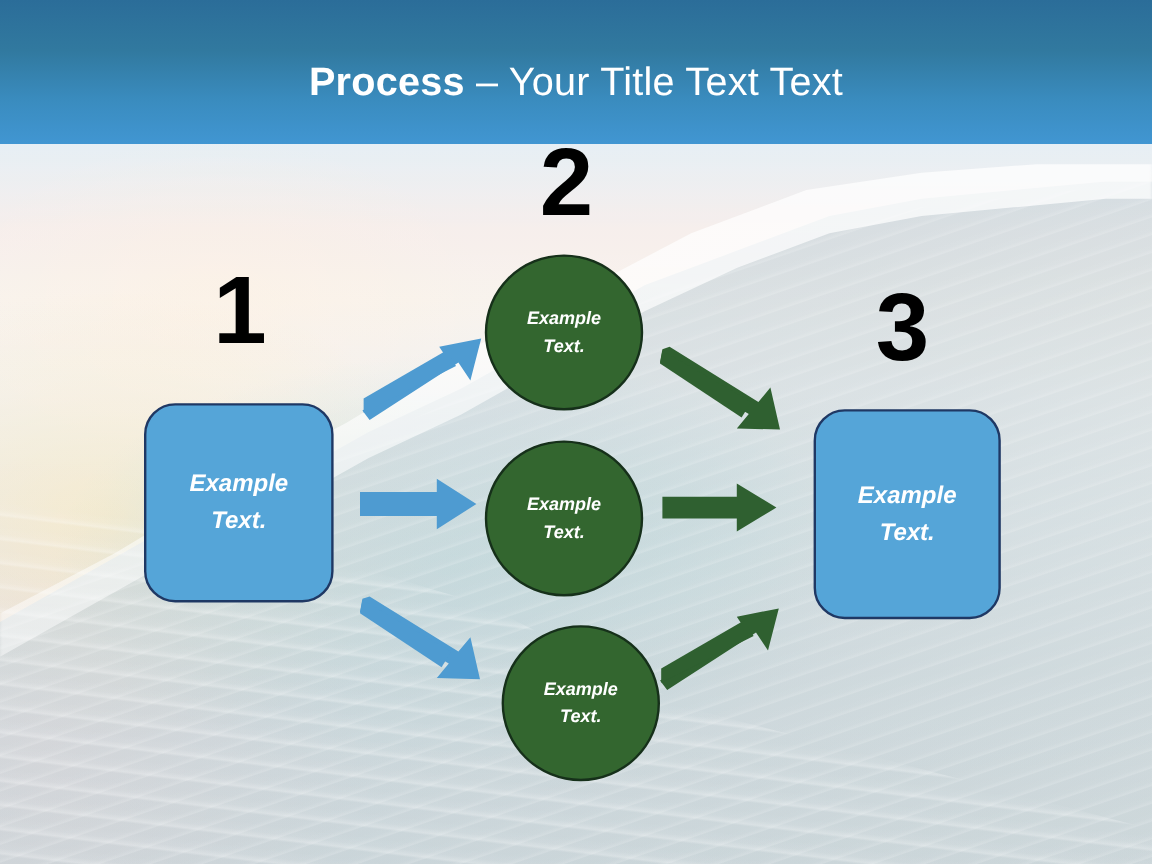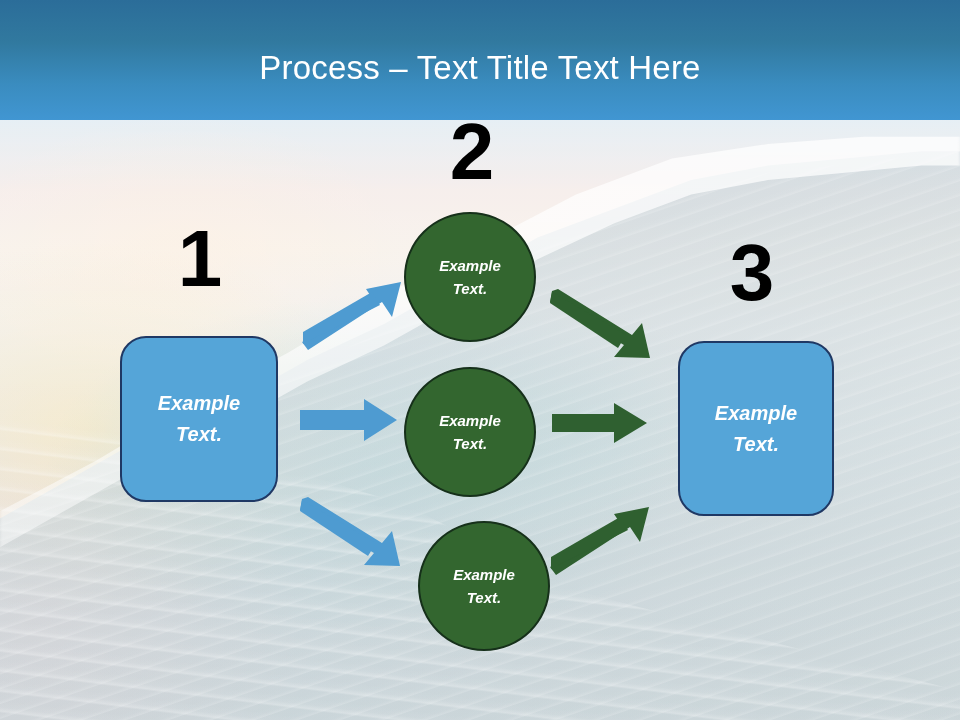--- a/index.html
+++ b/index.html
@@ -104,21 +104,21 @@
     position: absolute;
     left: 0; top: 48px;
     width: 960px;
     text-align: center;
     color: #ffffff;
     font-size: 33px;
     line-height: 40px;
     letter-spacing: 0.2px;
     white-space: nowrap;
   }
-  .title .t-strong { font-weight: normal; }
+  .title .t-strong { font-weight: bold; }
   .title .t-rest { font-weight: normal; }
 
   
   .step-num {
     position: absolute;
     color: #000000;
     font-weight: bold;
     font-size: 80px;
     line-height: 80px;
     text-align: center;
@@ -187,21 +187,21 @@
   <div class="bg-layer bg-glow-left"></div>
   <div class="bg-layer bg-teal"></div>
   <div class="bg-layer bg-wave"></div>
   <div class="bg-layer bg-streaks"></div>
   <div class="bg-layer bg-crest"></div>
   <div class="bg-layer bg-ripples"></div>
   <div class="bg-layer bg-wash"></div>
 
   <div class="banner"></div>
   <div class="title">
-    <span class="t-strong">Process</span><span class="t-rest"> – Text Title Text Here</span>
+    <span class="t-strong">Process</span><span class="t-rest"> – Your Title Text Text</span>
   </div>
 
   <div class="step-num" id="num-1">1</div>
   <div class="step-num" id="num-2">2</div>
   <div class="step-num" id="num-3">3</div>
 
   <div class="box" id="box-start">
     <span class="tl">Example</span>
     <span class="tl">Text.</span>
   </div>

